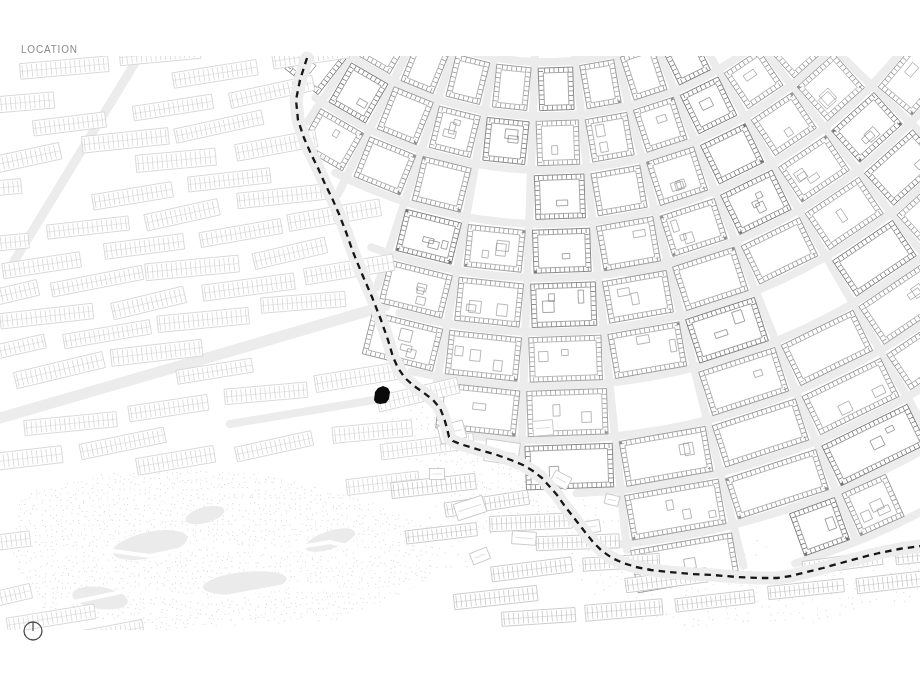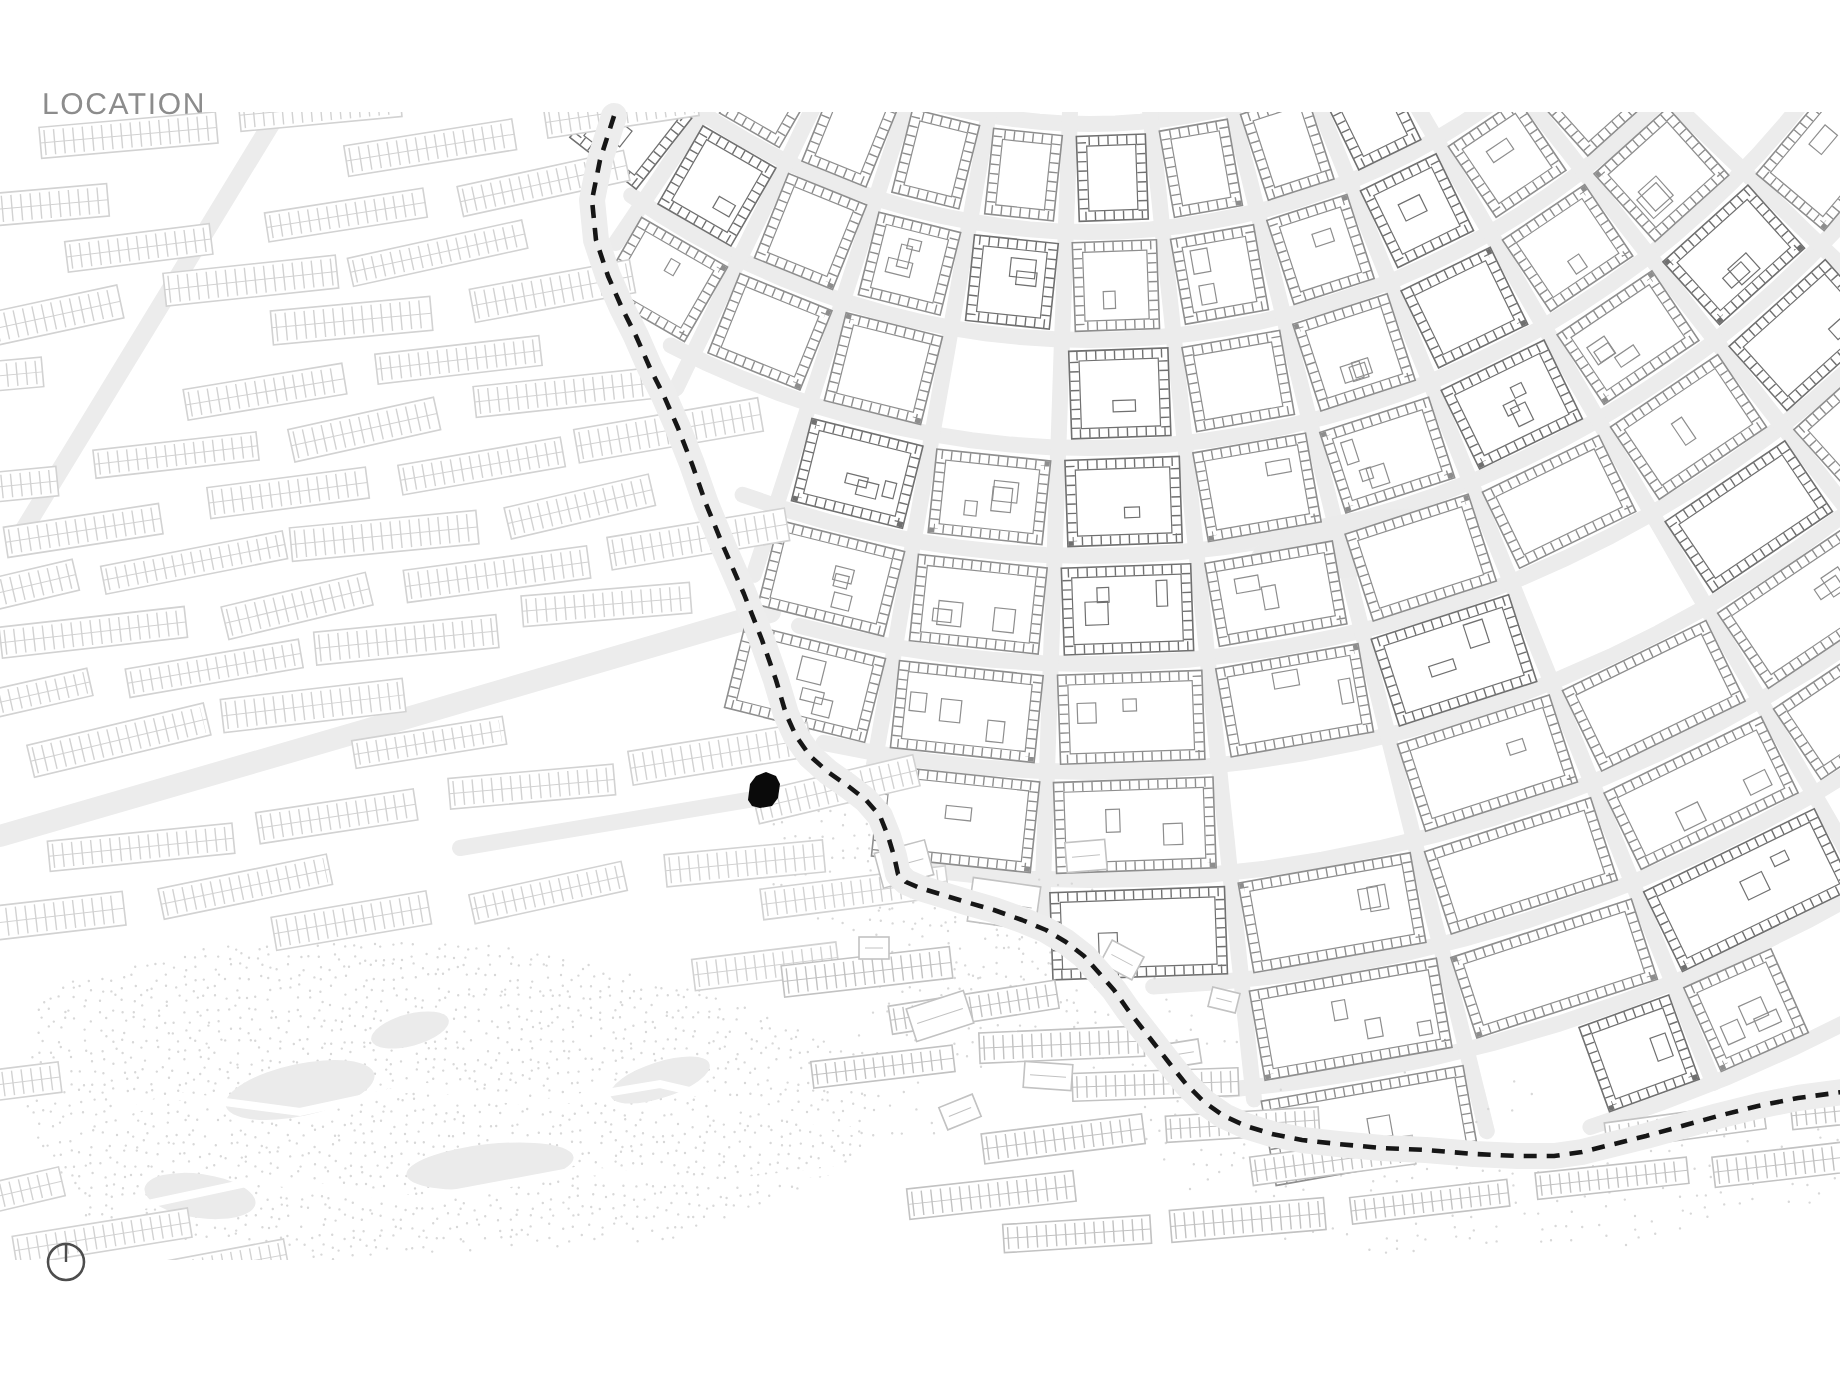--- a/index.html
+++ b/index.html
@@ -1,18 +1,18 @@
 <!DOCTYPE html>
 <html><head>
 <meta charset="utf-8">
 <style>
   html,body{margin:0;padding:0;background:#ffffff;}
   .page{position:relative;width:920px;height:690px;background:#ffffff;overflow:hidden;
         font-family:"Liberation Sans", sans-serif;}
-  .title{position:absolute;left:21px;top:44px;font-size:15px;letter-spacing:0.8px;
+  .title{position:absolute;left:21px;top:44px;font-size:10px;letter-spacing:0.8px;
          font-weight:400;color:#8c8c8c;user-select:none;}
   svg{position:absolute;left:0;top:0;}
 </style>
 </head>
 <body>
 
 <div class="page">
   <div class="title" style="color: rgb(140, 140, 140);">LOCATION</div>
   <svg id="map" width="920" height="690" viewBox="0 0 920 690">
     <defs>

